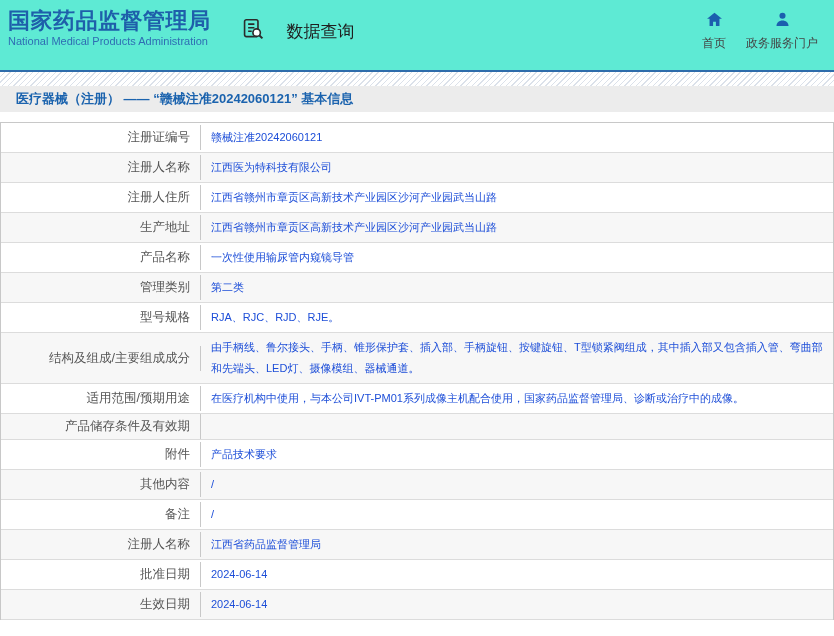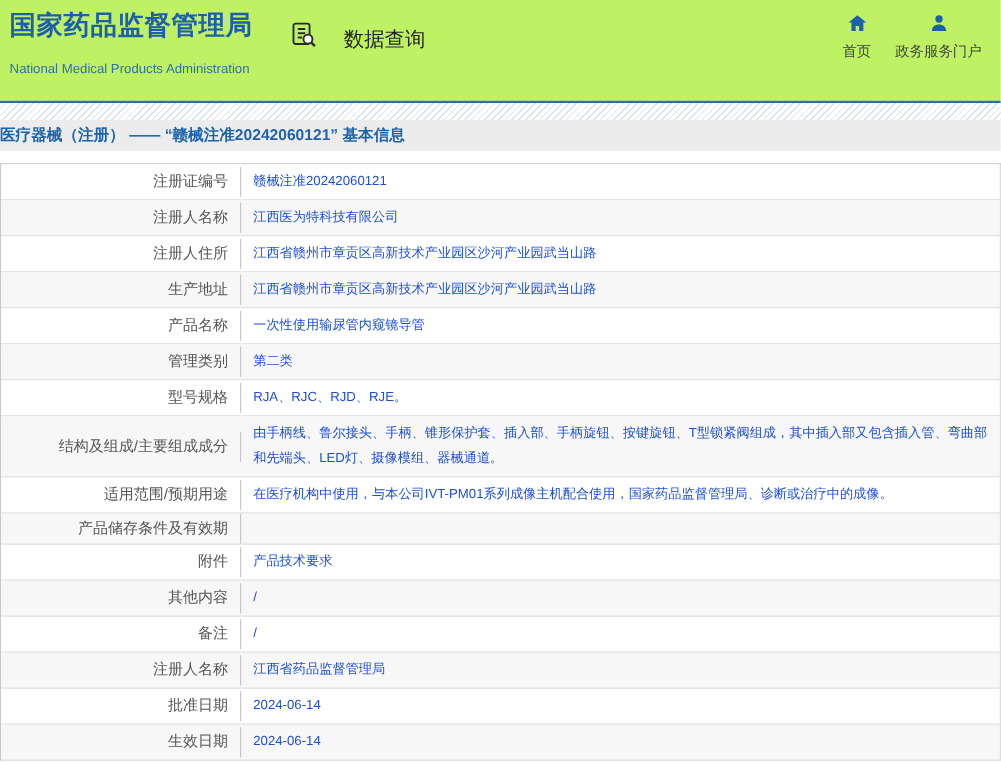--- a/index.html
+++ b/index.html
@@ -1,38 +1,38 @@
 <!DOCTYPE html>
 <html><head>
 <meta charset="utf-8">
 <style>
   * { margin:0; padding:0; box-sizing:border-box; }
   html,body { width:834px; height:636px; overflow:hidden; background:#fff;
     font-family:"Liberation Sans","DejaVu Sans",sans-serif; }
 
   
-  .header { height:84px; display:flex; align-items:flex-start; background:#bef264; }
+  .header { height:70px; display:flex; align-items:flex-start; background:#5eead4; }
   .logo { margin:7px 0 0 8px; cursor:pointer; }
   .logo-cn { font-size:22px; font-weight:bold; color:#1e5faa; line-height:27px; letter-spacing:0.5px; }
-  .logo-en { font-size:11px; color:#2f6db3; margin-top:18px; }
+  .logo-en { font-size:11px; color:#2f6db3; margin-top:1px; }
   .data-query { display:flex; align-items:center; margin:17px 0 0 30px; gap:21px; cursor:pointer; }
   .data-query-label { font-size:17px; color:#1f1f1f; }
   .header-spacer { flex:1; }
   .header-nav { display:flex; gap:20px; margin:11px 16px 0 0;text-align:right; }
   .nav-item { display:flex; flex-direction:column; align-items:center; gap:4px;
     font-size:12px; color:#444; cursor:pointer; }
 
   
   .blue-line { height:2px; background:#2e6cab; }
   .hatch { height:14px;
     background:repeating-linear-gradient(135deg,#ffffff 0px,#ffffff 3px,#dbe1ea 3px,#dbe1ea 4px); }
 
   
   .title-bar { height:26px; background:#ececec; display:flex; align-items:center;
-    font-size:13px; font-weight:bold; color:#1b63ae; padding-left:0; }
+    font-size:13px; font-weight:bold; color:#1b63ae; padding-left:16px; }
 
   .gap { height:10px; background:#fff; }
 
   
   .info-table { width:834px; border-top:1px solid #c8c8c8; border-left:1px solid #c8c8c8;
     border-right:1px solid #c8c8c8; }
   .row { display:flex; align-items:center; border-bottom:1px solid #dcdcdc; background:#fff; }
   #rows .row:nth-child(even) { background:#f7f7f7; }
   .label-cell { flex:none; width:200px; padding:4px 10px 4px 4px; text-align:right;
     color:#555; font-size:12.5px; line-height:17px; border-right:1px solid #c8c8c8;

